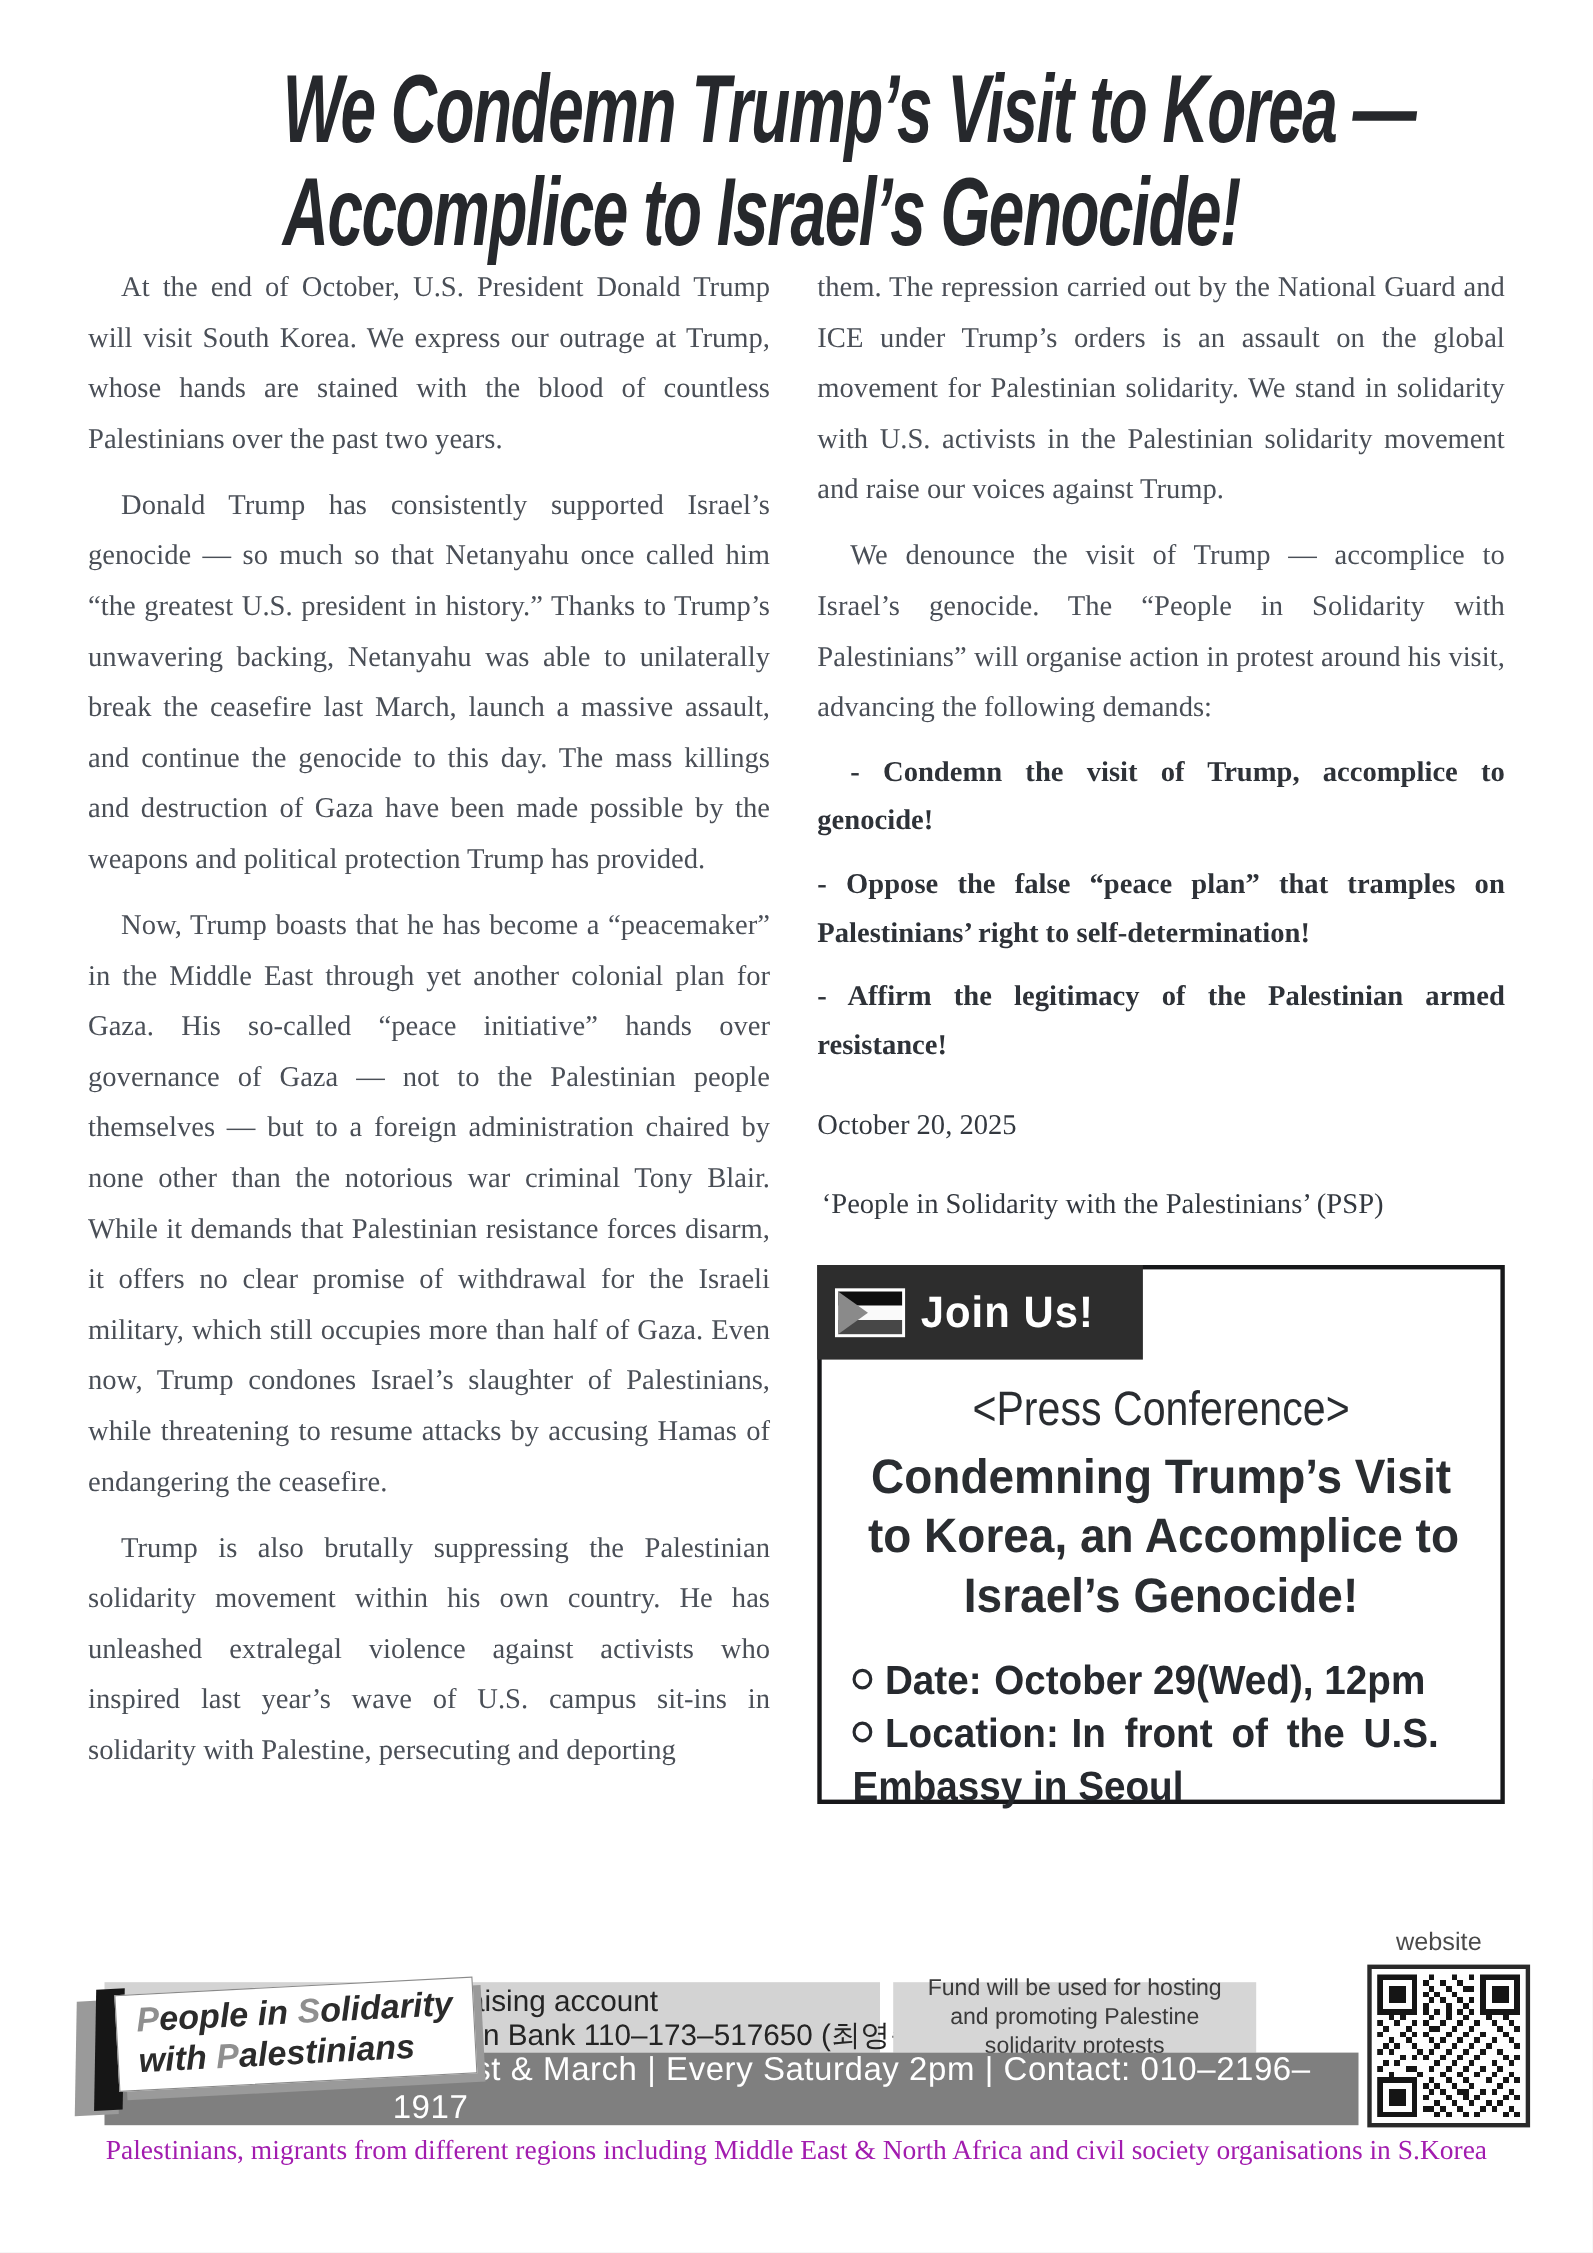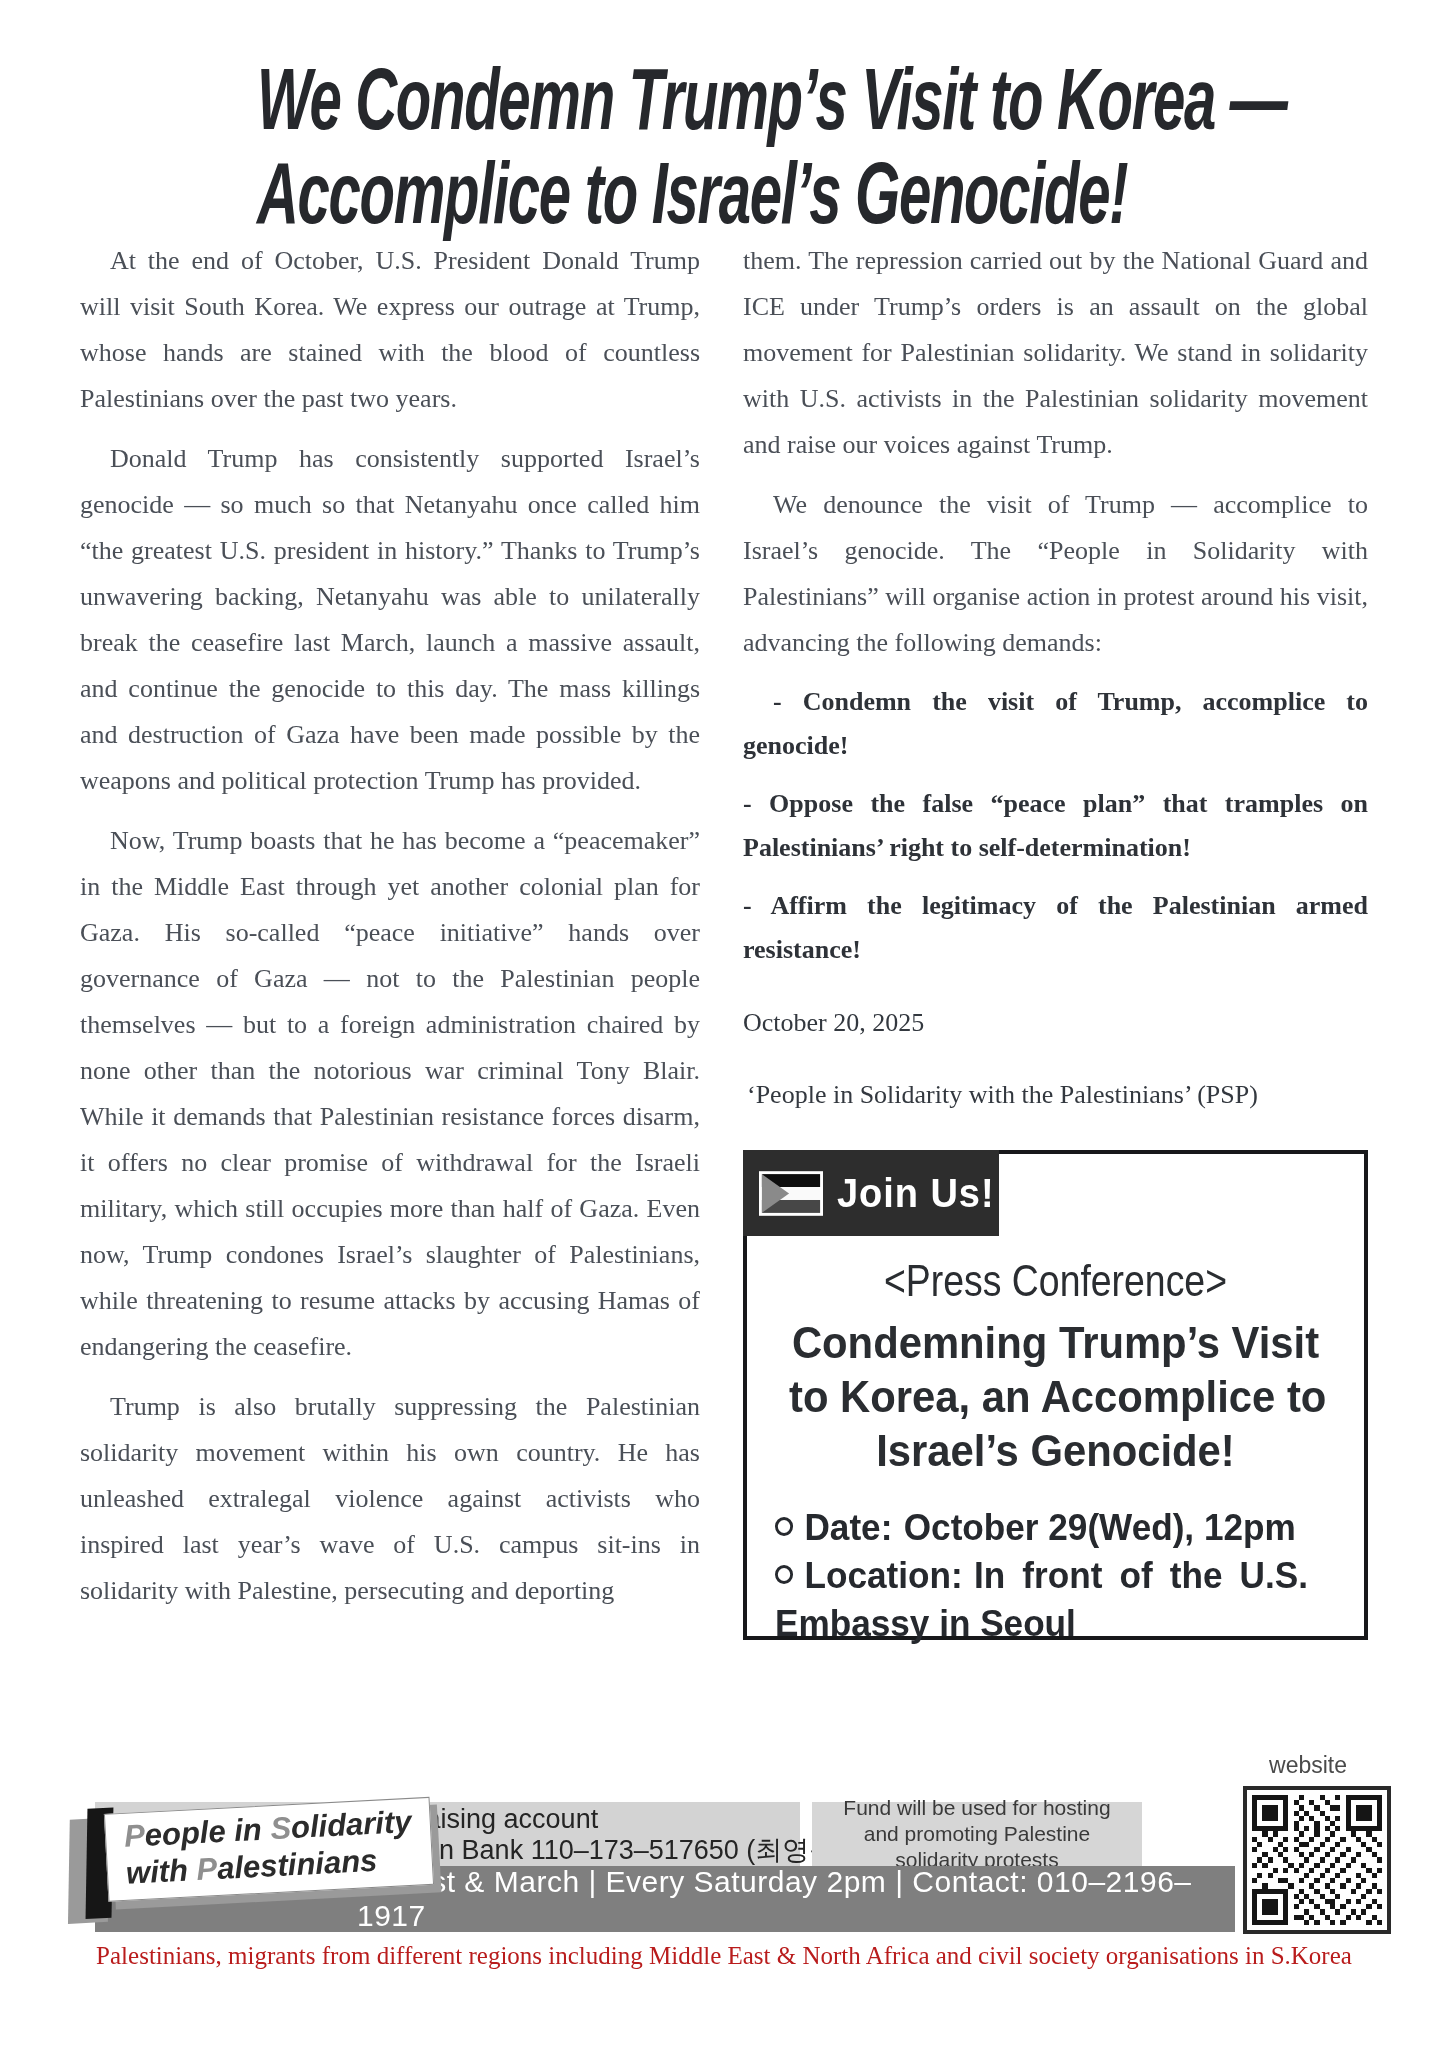--- a/index.html
+++ b/index.html
@@ -23,21 +23,21 @@
   .demands{margin-top:8px;color:#2e3238;font-weight:bold;line-height:44px;}
   .demand{margin:0 0 14px 0;}
   .demand.first{text-indent:30px;}
 
   .date-line{margin:28px 0 0;color:#33383f;}
   .signature-line{margin:26px 4px 0;color:#33383f;}
 
   
   .join-box{position:relative;margin-top:32px;height:490px;border:4px solid #17181a;background:#fff;
             box-sizing:border-box;font-family:"Liberation Sans",sans-serif;}
-  .join-header{position:absolute;top:-4px;left:-4px;width:256px;height:86px;background:#2d2d2d;
+  .join-header{position:absolute;top:-4px;left:-4px;width:296px;height:86px;background:#2d2d2d;
                display:flex;align-items:center;padding-left:16px;box-sizing:border-box;}
   .flag-icon{display:block;flex:0 0 auto;}
   .join-label{color:#ffffff;font-size:40px;font-weight:bold;margin-left:14px;letter-spacing:1px;
               transform:scaleX(0.95);transform-origin:left center;white-space:nowrap;}
   .box-content{padding:104px 28px 0;}
   .press-sub{text-align:center;font-size:44px;color:#2a2d31;transform:scaleX(0.85);
              transform-origin:50% 50%;white-space:nowrap;}
   .press-title{margin-top:12px;text-align:center;font-weight:bold;font-size:44px;line-height:54px;color:#2a2d31;}
   .press-title div{transform:scaleX(0.95);transform-origin:50% 50%;white-space:nowrap;}
   .box-items{margin-top:26px;font-weight:bold;font-size:37px;line-height:48px;color:#26292e;}
@@ -66,21 +66,21 @@
   .logo-line{font-weight:bold;font-style:italic;font-size:31px;line-height:37px;color:#2b2b2b;white-space:nowrap;}
   .logo-line .accent{color:#8f8f8f;}
 
   .qr-box{position:absolute;left:1243px;top:-10px;width:148px;height:148px;background:#ffffff;
           border:4px solid #2a2a2a;box-sizing:border-box;padding:5px;}
   .qr-box svg{display:block;width:100%;height:100%;}
   .website-label{position:absolute;left:1207px;top:-44px;width:140px;text-align:right;
                  font-size:23px;color:#4a4a4a;}
 
   .caption{position:absolute;left:0;top:1942px;width:1448px;text-align:center;
-           font-size:25px;color:#b91c1c;font-family:"Liberation Serif",serif;}
+           font-size:25px;color:#a21caf;font-family:"Liberation Serif",serif;}
 </style>
 </head>
 <body>
 
 <div class="page">
 
   <header class="title">
     <span class="title-line">We Condemn Trump’s Visit to Korea —</span>
     <span class="title-line">Accomplice to Israel’s Genocide!</span>
   </header>

